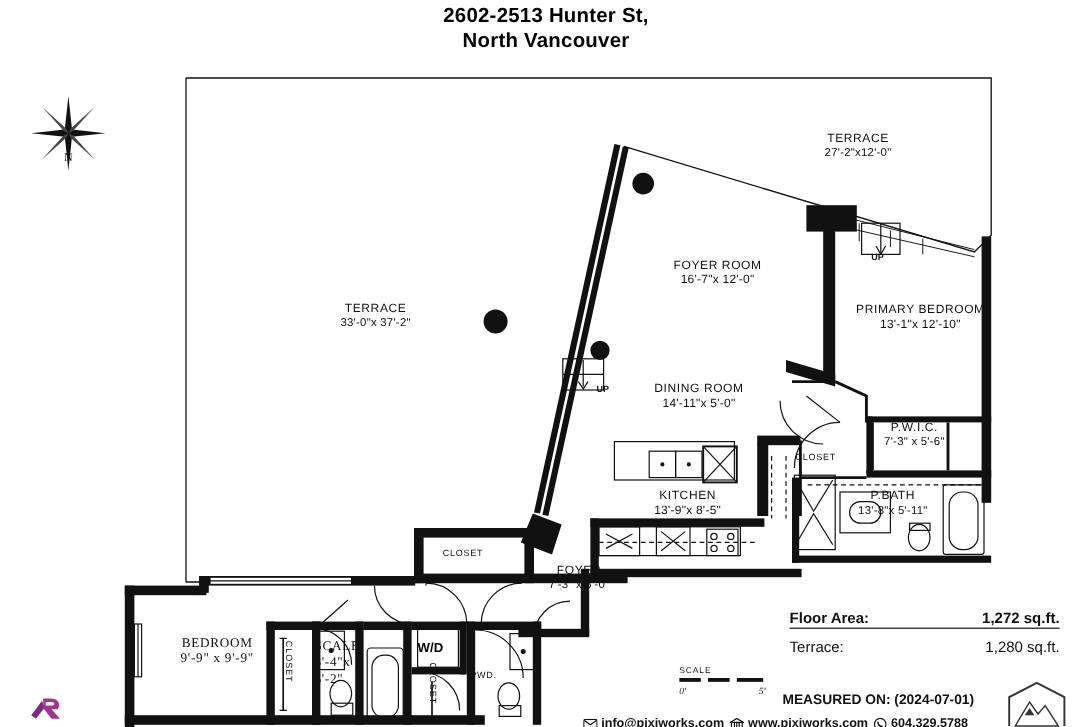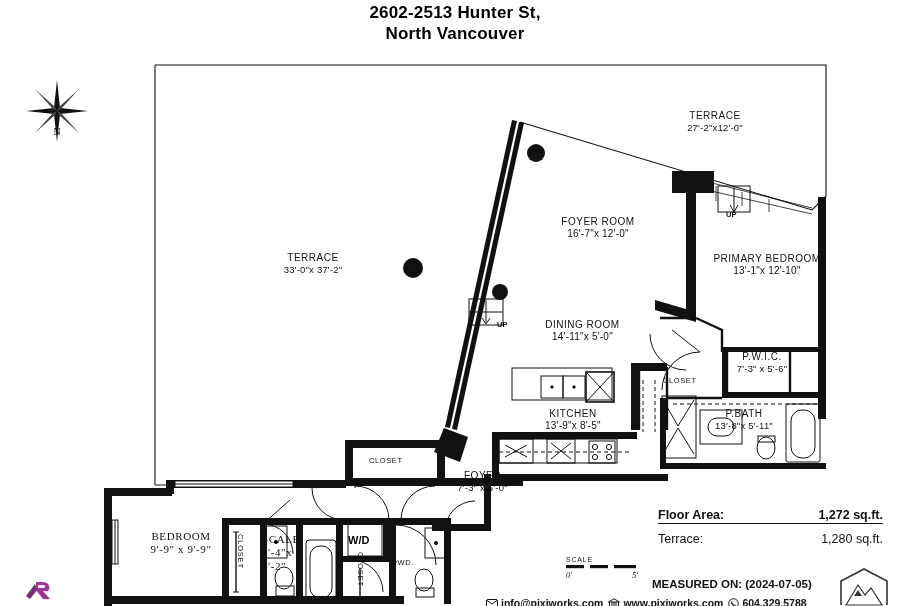--- a/index.html
+++ b/index.html
@@ -509,21 +509,21 @@
   <div class="info-row primary">
     <span class="lbl">Floor Area:</span>
     <span class="val">1,272 sq.ft.</span>
   </div>
   <div class="info-row">
     <span class="lbl">Terrace:</span>
     <span class="val">1,280 sq.ft.</span>
   </div>
 </div>
 
-<div id="measured-on">MEASURED ON: (2024-07-05)</div>
+<div id="measured-on">MEASURED ON: (2024-07-01)</div>
 
 <div id="footer-contact">
   <span class="fc-item">
     <svg width="12" height="9" viewBox="0 0 12 9">
       <rect x="0.5" y="0.5" width="11" height="8" rx="1.5" fill="none" stroke="#111" stroke-width="1"></rect>
       <path d="M1,1.5 L6,5 L11,1.5" fill="none" stroke="#111" stroke-width="1"></path>
     </svg>
     <span>info@pixiworks.com</span>
   </span>
   <span class="fc-item">

